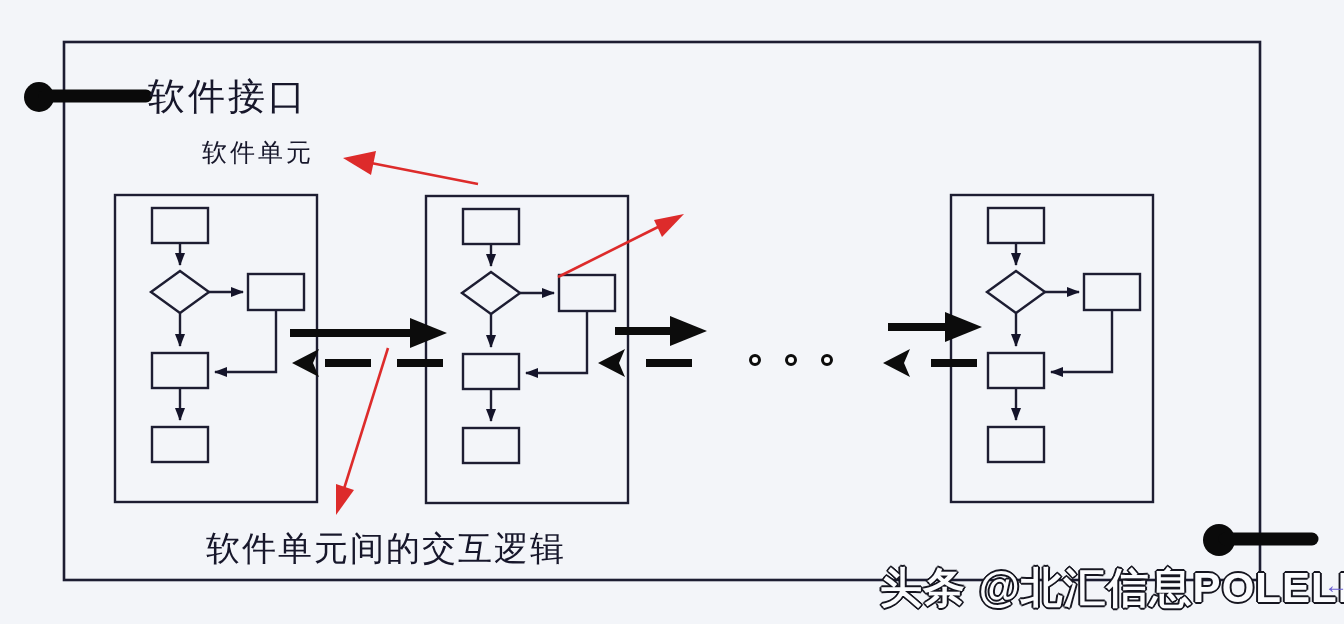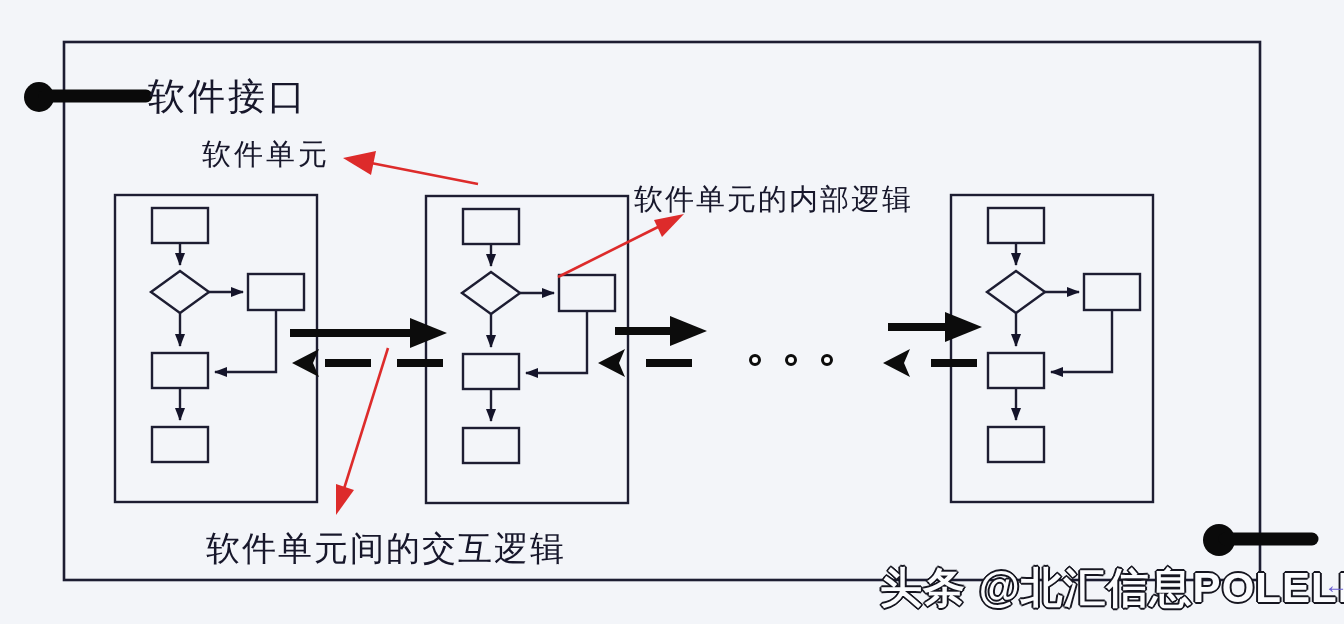--- a/index.html
+++ b/index.html
@@ -7,21 +7,21 @@
     position:relative;width:1344px;height:624px;overflow:hidden;
     background:#f3f5f9;
     font-family:"Liberation Sans","DejaVu Sans",sans-serif;
   }
   .canvas svg{position:absolute;left:0;top:0;}
   .label{
     position:absolute;color:#17172b;white-space:nowrap;
     font-weight:500;letter-spacing:3px;line-height:1;
   }
   .lbl-interface{left:148px;top:78px;font-size:37px;}
-  .lbl-unit{left:202px;top:140px;font-size:29px;}
+  .lbl-unit{left:202px;top:140px;font-size:25px;}
   .lbl-internal{left:634px;top:185px;font-size:29px;letter-spacing:2px;}
   .lbl-interaction{left:206px;top:531px;font-size:34px;letter-spacing:2px;}
   .watermark{
     position:absolute;left:880px;top:560px;font-size:42px;font-weight:bold;
     letter-spacing:1px;color:#fbfcfe;white-space:nowrap;
     text-shadow:-2px 0 #161620,2px 0 #161620,0 -2px #161620,0 2px #161620,
                 -1px -1px #161620,1px 1px #161620,-1px 1px #161620,1px -1px #161620;
   }
   .back-arrow{
     position:absolute;left:1324px;top:571px;font-size:24px;color:#6b5fd1;font-weight:bold;
@@ -118,19 +118,18 @@
       <polygon points="684,214 662,237 654,220" stroke="none"></polygon>
     </g>
     <g stroke="#dd2b2b" fill="#dd2b2b">
       <line x1="388" y1="348" x2="343" y2="492" stroke-width="2.6"></line>
       <polygon points="336,515 336,484 354,490" stroke="none"></polygon>
     </g>
   </svg>
 
   <div class="label lbl-interface">软件接口</div>
   <div class="label lbl-unit">软件单元</div>
-  <div class="label lbl-internal">软件单元的内部逻辑</div>
   <div class="label lbl-interaction">软件单元间的交互逻辑</div>
 
   <div class="watermark">头条 @北汇信息POLELINK</div>
   <div class="back-arrow">←</div>
 
 </div>
 
 </body></html>

